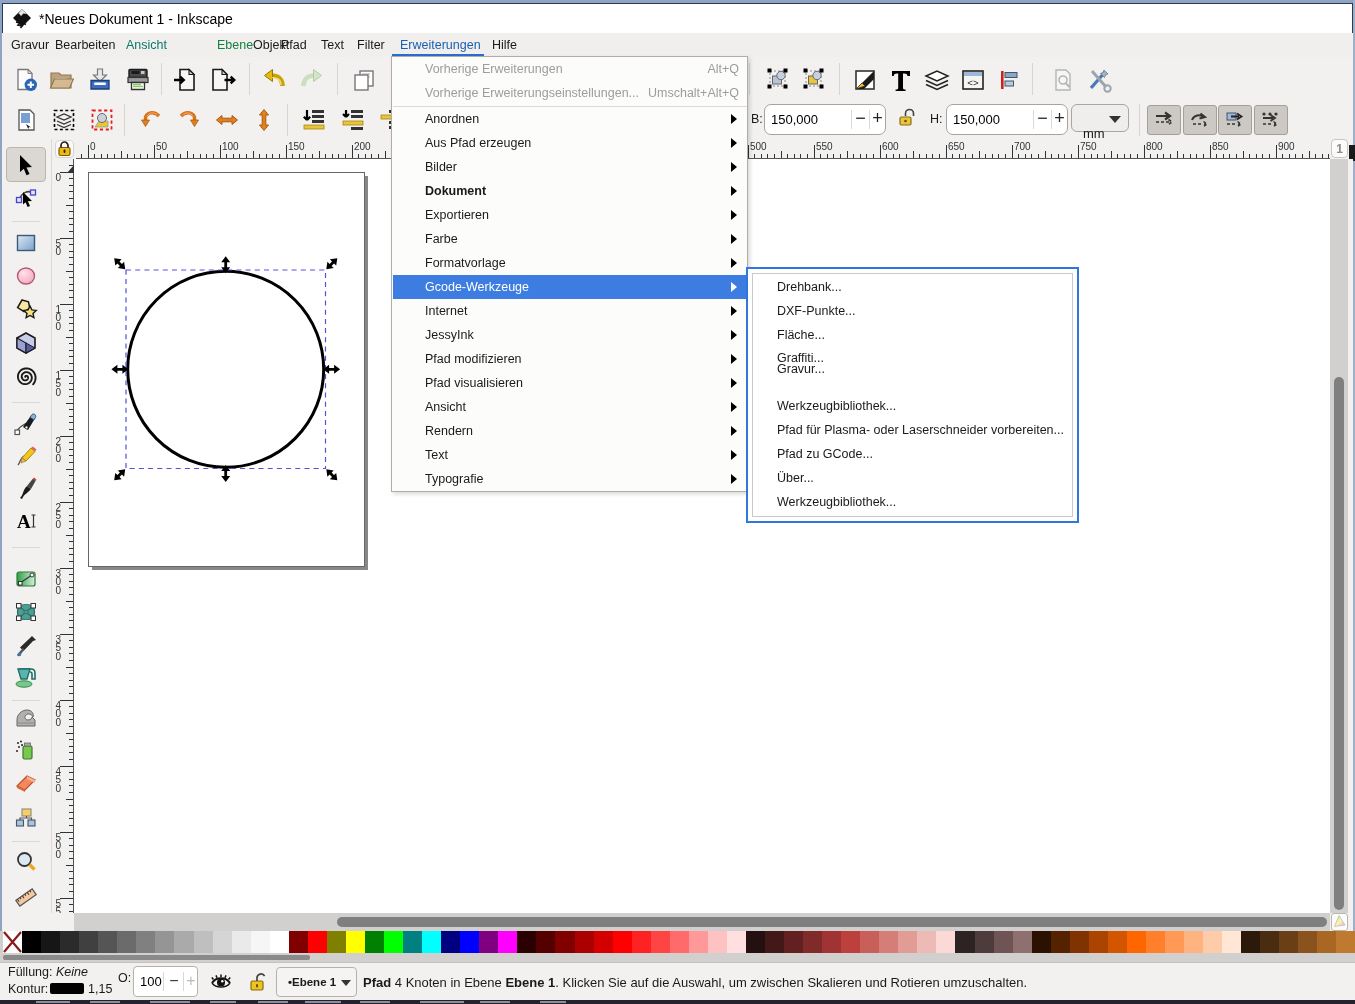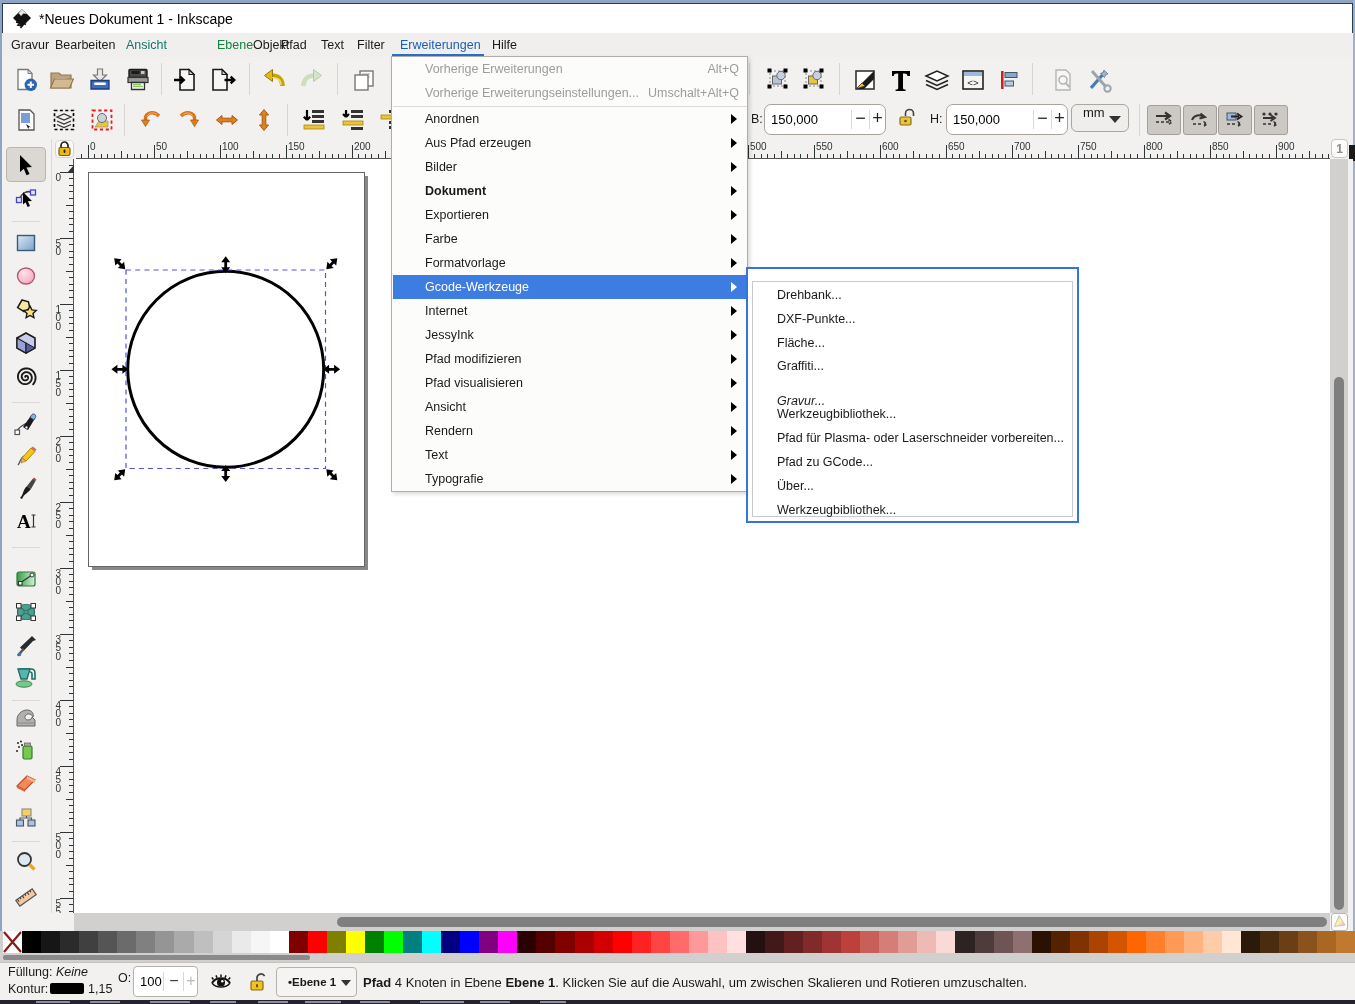--- a/index.html
+++ b/index.html
@@ -209,21 +209,21 @@
     <div style="position:absolute;left:1051px;top:110px;width:1px;height:19px;background:#dcd8d4;"></div>
     <div style="position:absolute;left:1034px;top:104px;width:17px;height:31px;font-size:18px;color:#222;line-height:28px;text-align:center;">−</div>
     <div style="position:absolute;left:1051px;top:104px;width:17px;height:31px;font-size:18px;color:#222;line-height:28px;text-align:center;">+</div>
     <div style="position:absolute;left:897px;top:108px;width:22px;height:24px;"><svg width="22" height="24" viewBox="0 0 22 24" style="">
         <rect x="3" y="9" width="11" height="8" rx="1.5" fill="#e8c53a" stroke="#8a6d10" stroke-width="1.2"></rect>
         <path d="M6 9 V6.5 a4 4 0 0 1 8 0 V9" fill="none" stroke="#444" stroke-width="1.6" transform="translate(2.5,-1)"></path>
         <circle cx="8.5" cy="13" r="1.3" fill="#6a5208"></circle>
       </svg></div>
     <div style="position:absolute;left:930px;top:104px;width:14px;height:31px;font-size:12.5px;color:#1a1a1a;line-height:31px;">H:</div>
     <div style="position:absolute;left:1071px;top:104px;width:58px;height:28px;background:#f0eeec;border:1px solid #aaa6a0;border-radius:6px;"></div>
-    <div style="position:absolute;left:1083px;top:99px;width:30px;height:16px;font-size:13px;color:#1a1a1a;line-height:28px;">mm</div>
+    <div style="position:absolute;left:1083px;top:120px;width:30px;height:16px;font-size:13px;color:#1a1a1a;line-height:28px;">mm</div>
     <div style="position:absolute;left:1109px;top:116px;width:0px;height:0px;border-left:6px solid transparent;border-right:6px solid transparent;border-top:7px solid #333;"></div>
     <div style="position:absolute;left:1147px;top:105px;width:34px;height:30px;background:#ccc8c3;border:1px solid #a49f99;border-radius:3px;"></div>
     <div style="position:absolute;left:1152px;top:108px;width:24px;height:24px;"><svg width="24" height="24" viewBox="0 0 24 24" style="">
         <path d="M4 8 h12 M13 4.5 L18 8 L13 11.5" stroke="#333" stroke-width="2.2" fill="none"></path>
         <path d="M4 14 h8 M14 14 h3 M16.5 11.5 L20 14 L16.5 16.5" stroke="#333" stroke-width="1.6" fill="none" stroke-dasharray="3,2"></path>
       </svg></div>
     <div style="position:absolute;left:1183px;top:105px;width:34px;height:30px;background:#ccc8c3;border:1px solid #a49f99;border-radius:3px;"></div>
     <div style="position:absolute;left:1188px;top:108px;width:24px;height:24px;"><svg width="24" height="24" viewBox="0 0 24 24" style="">
         <path d="M4 12 c2-5 8-6 11-3 M12.5 5.5 L17 9 L11.5 10.5" stroke="#333" stroke-width="2" fill="none"></path>
         <path d="M5 16 h9 M16 16 h2 M15.5 13.5 L19 16 L15.5 18.5" stroke="#333" stroke-width="1.5" fill="none" stroke-dasharray="3,2"></path>
@@ -667,25 +667,25 @@
       <div class="ditem" style="top:386.5px;">
         <span class="dlab">Text</span>
         <span class="darr"></span>
       </div>
       <div class="ditem" style="top:410.5px;">
         <span class="dlab">Typografie</span>
         <span class="darr"></span>
       </div>
     </div>
     <div style="position:absolute;left:746px;top:267px;width:333px;height:255.5px;background:#fff;border:2.5px solid #3276dd;z-index:60;">
-      <div style="position:absolute;left:4px;top:4px;right:4px;bottom:4px;border:1px solid #c9c9c9;margin-top:8px;">
+      <div style="position:absolute;left:4px;top:4px;right:4px;bottom:4px;border:1px solid #c9c9c9;">
         <div class="sitem" style="top:0.7px;">Drehbank...</div>
         <div class="sitem" style="top:24.599999999999998px;">DXF-Punkte...</div>
         <div class="sitem" style="top:48.5px;">Fläche...</div>
         <div class="sitem" style="top:72.4px;">Graffiti...</div>
-        <div class="sitem" style="top:107px;font-style:italic;">Gravur...</div>
+        <div class="sitem" style="top:83px;">Gravur...</div>
         <div class="sitem" style="top:120.20000000000002px;">Werkzeugbibliothek...</div>
         <div class="sitem" style="top:144.10000000000002px;">Pfad für Plasma- oder Laserschneider vorbereiten...</div>
         <div class="sitem" style="top:168.00000000000003px;">Pfad zu GCode...</div>
         <div class="sitem" style="top:191.90000000000003px;">Über...</div>
         <div class="sitem" style="top:215.80000000000004px;">Werkzeugbibliothek...</div>
       </div>
     </div>
   </div>
 </body></html>

